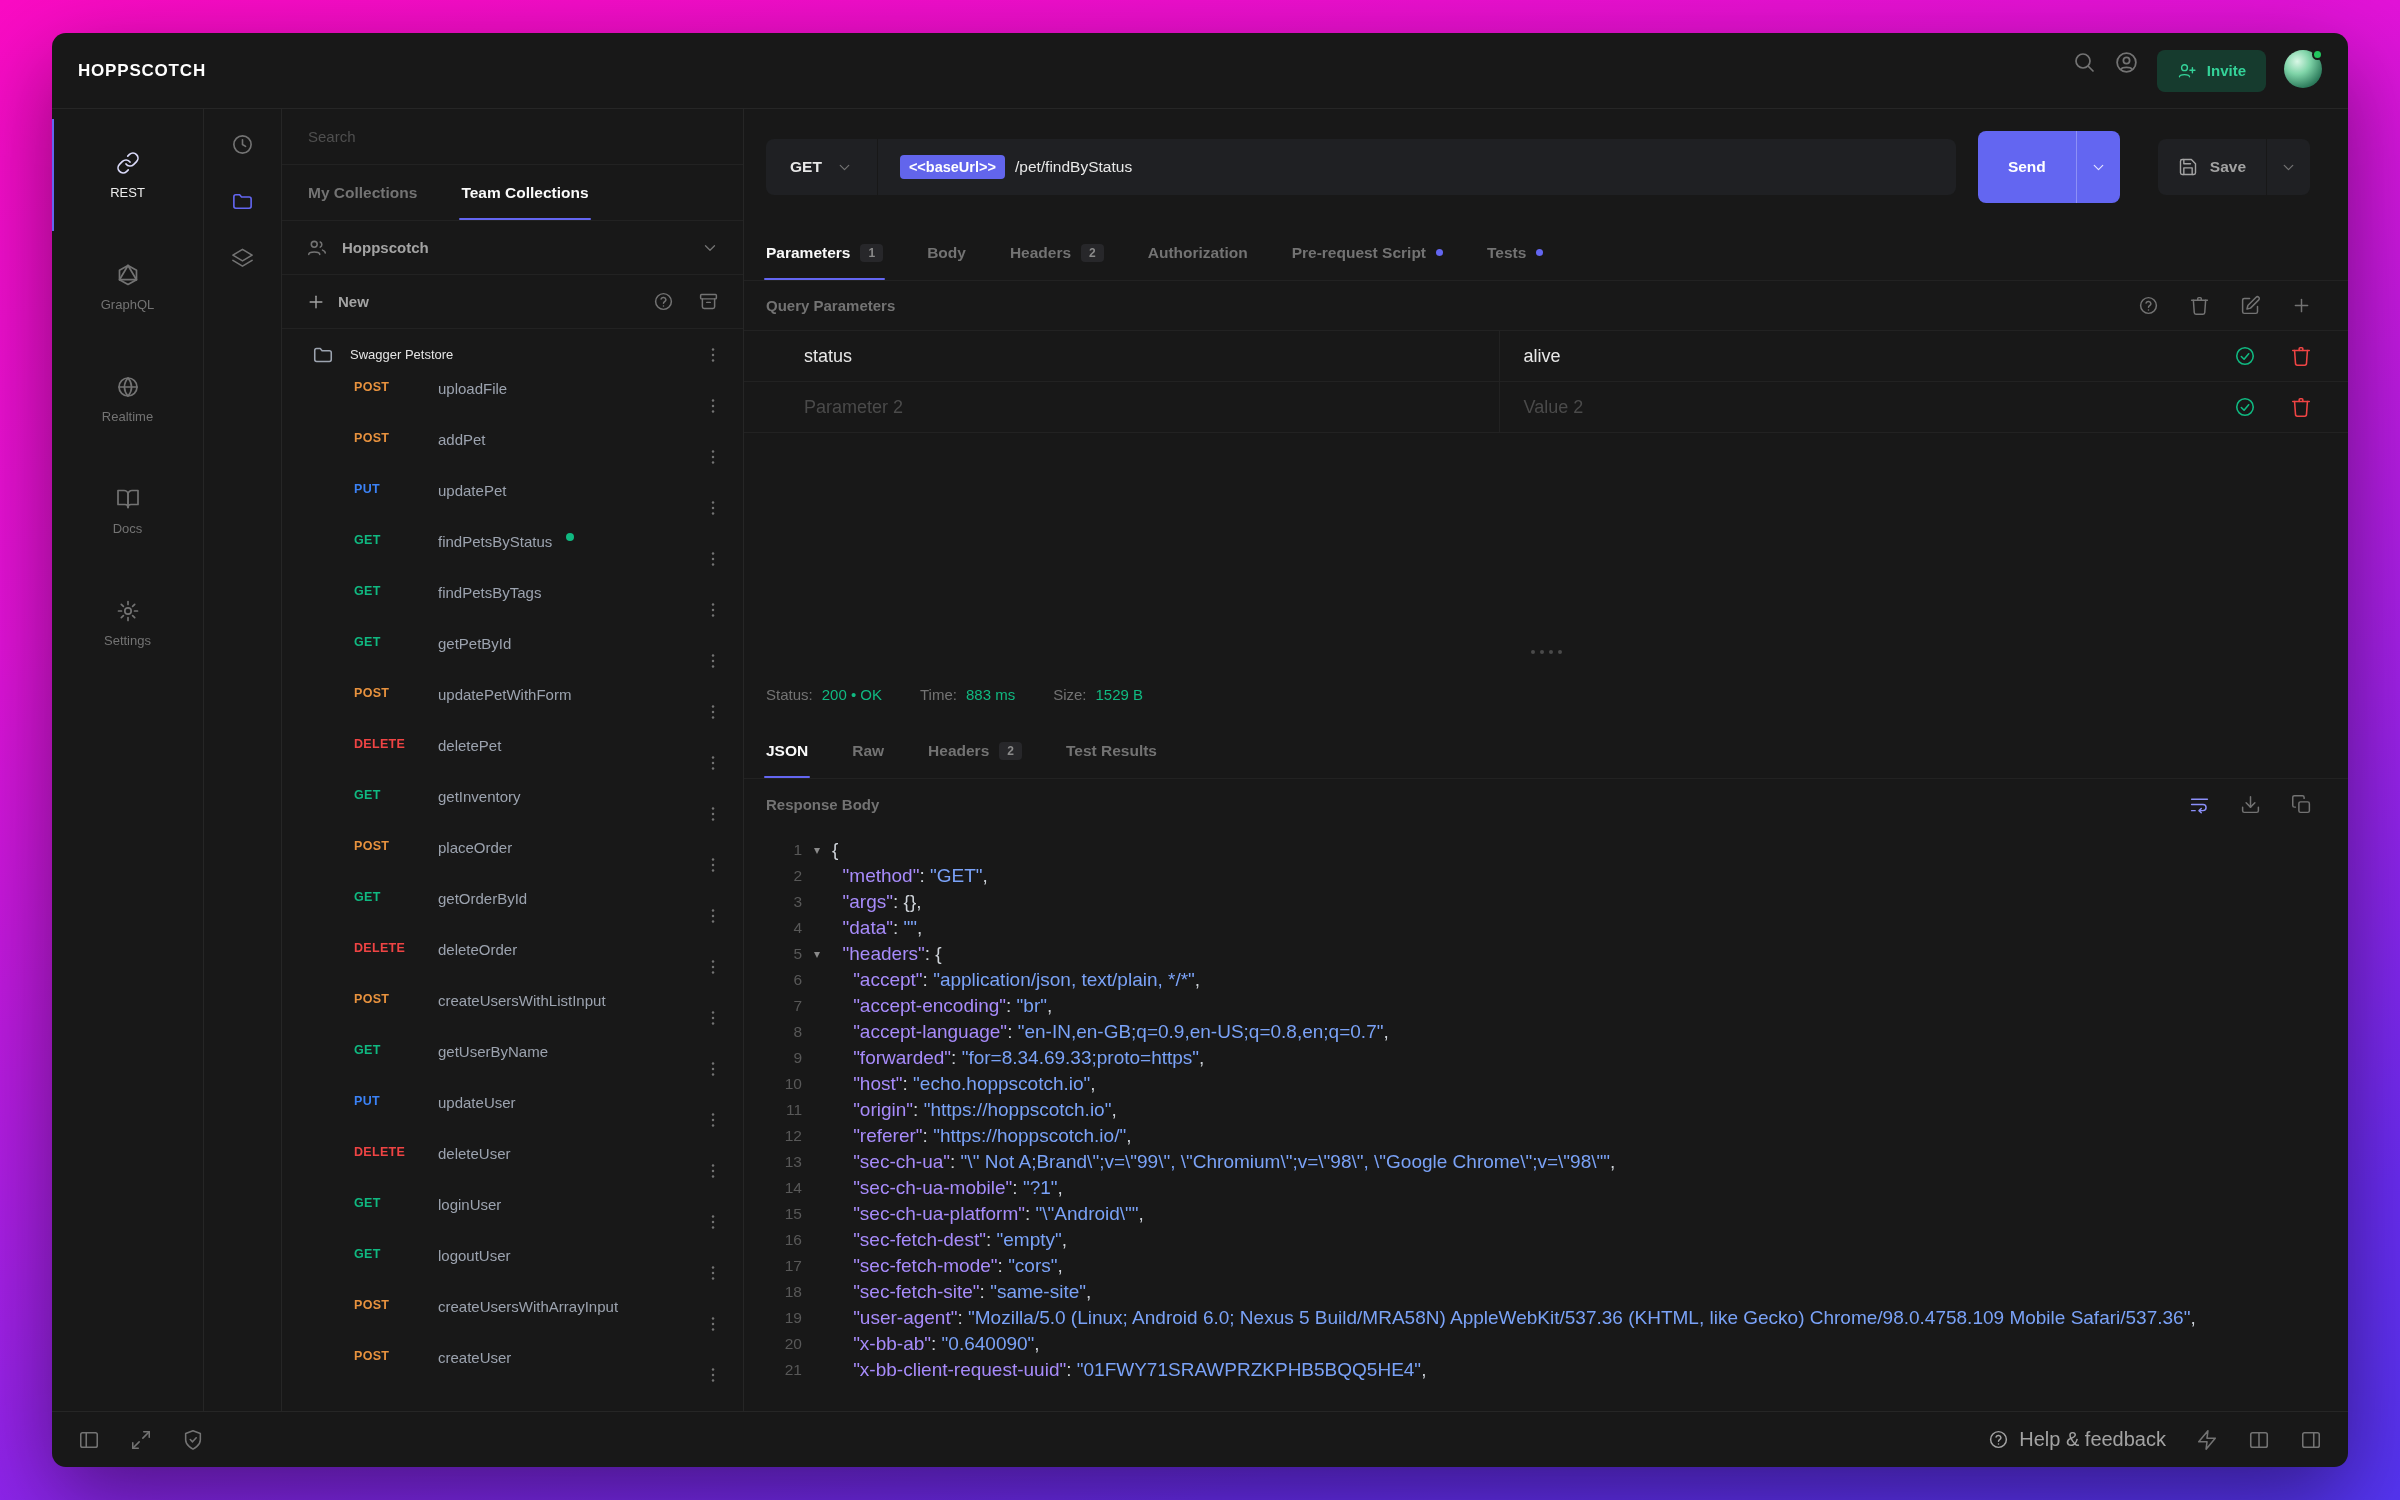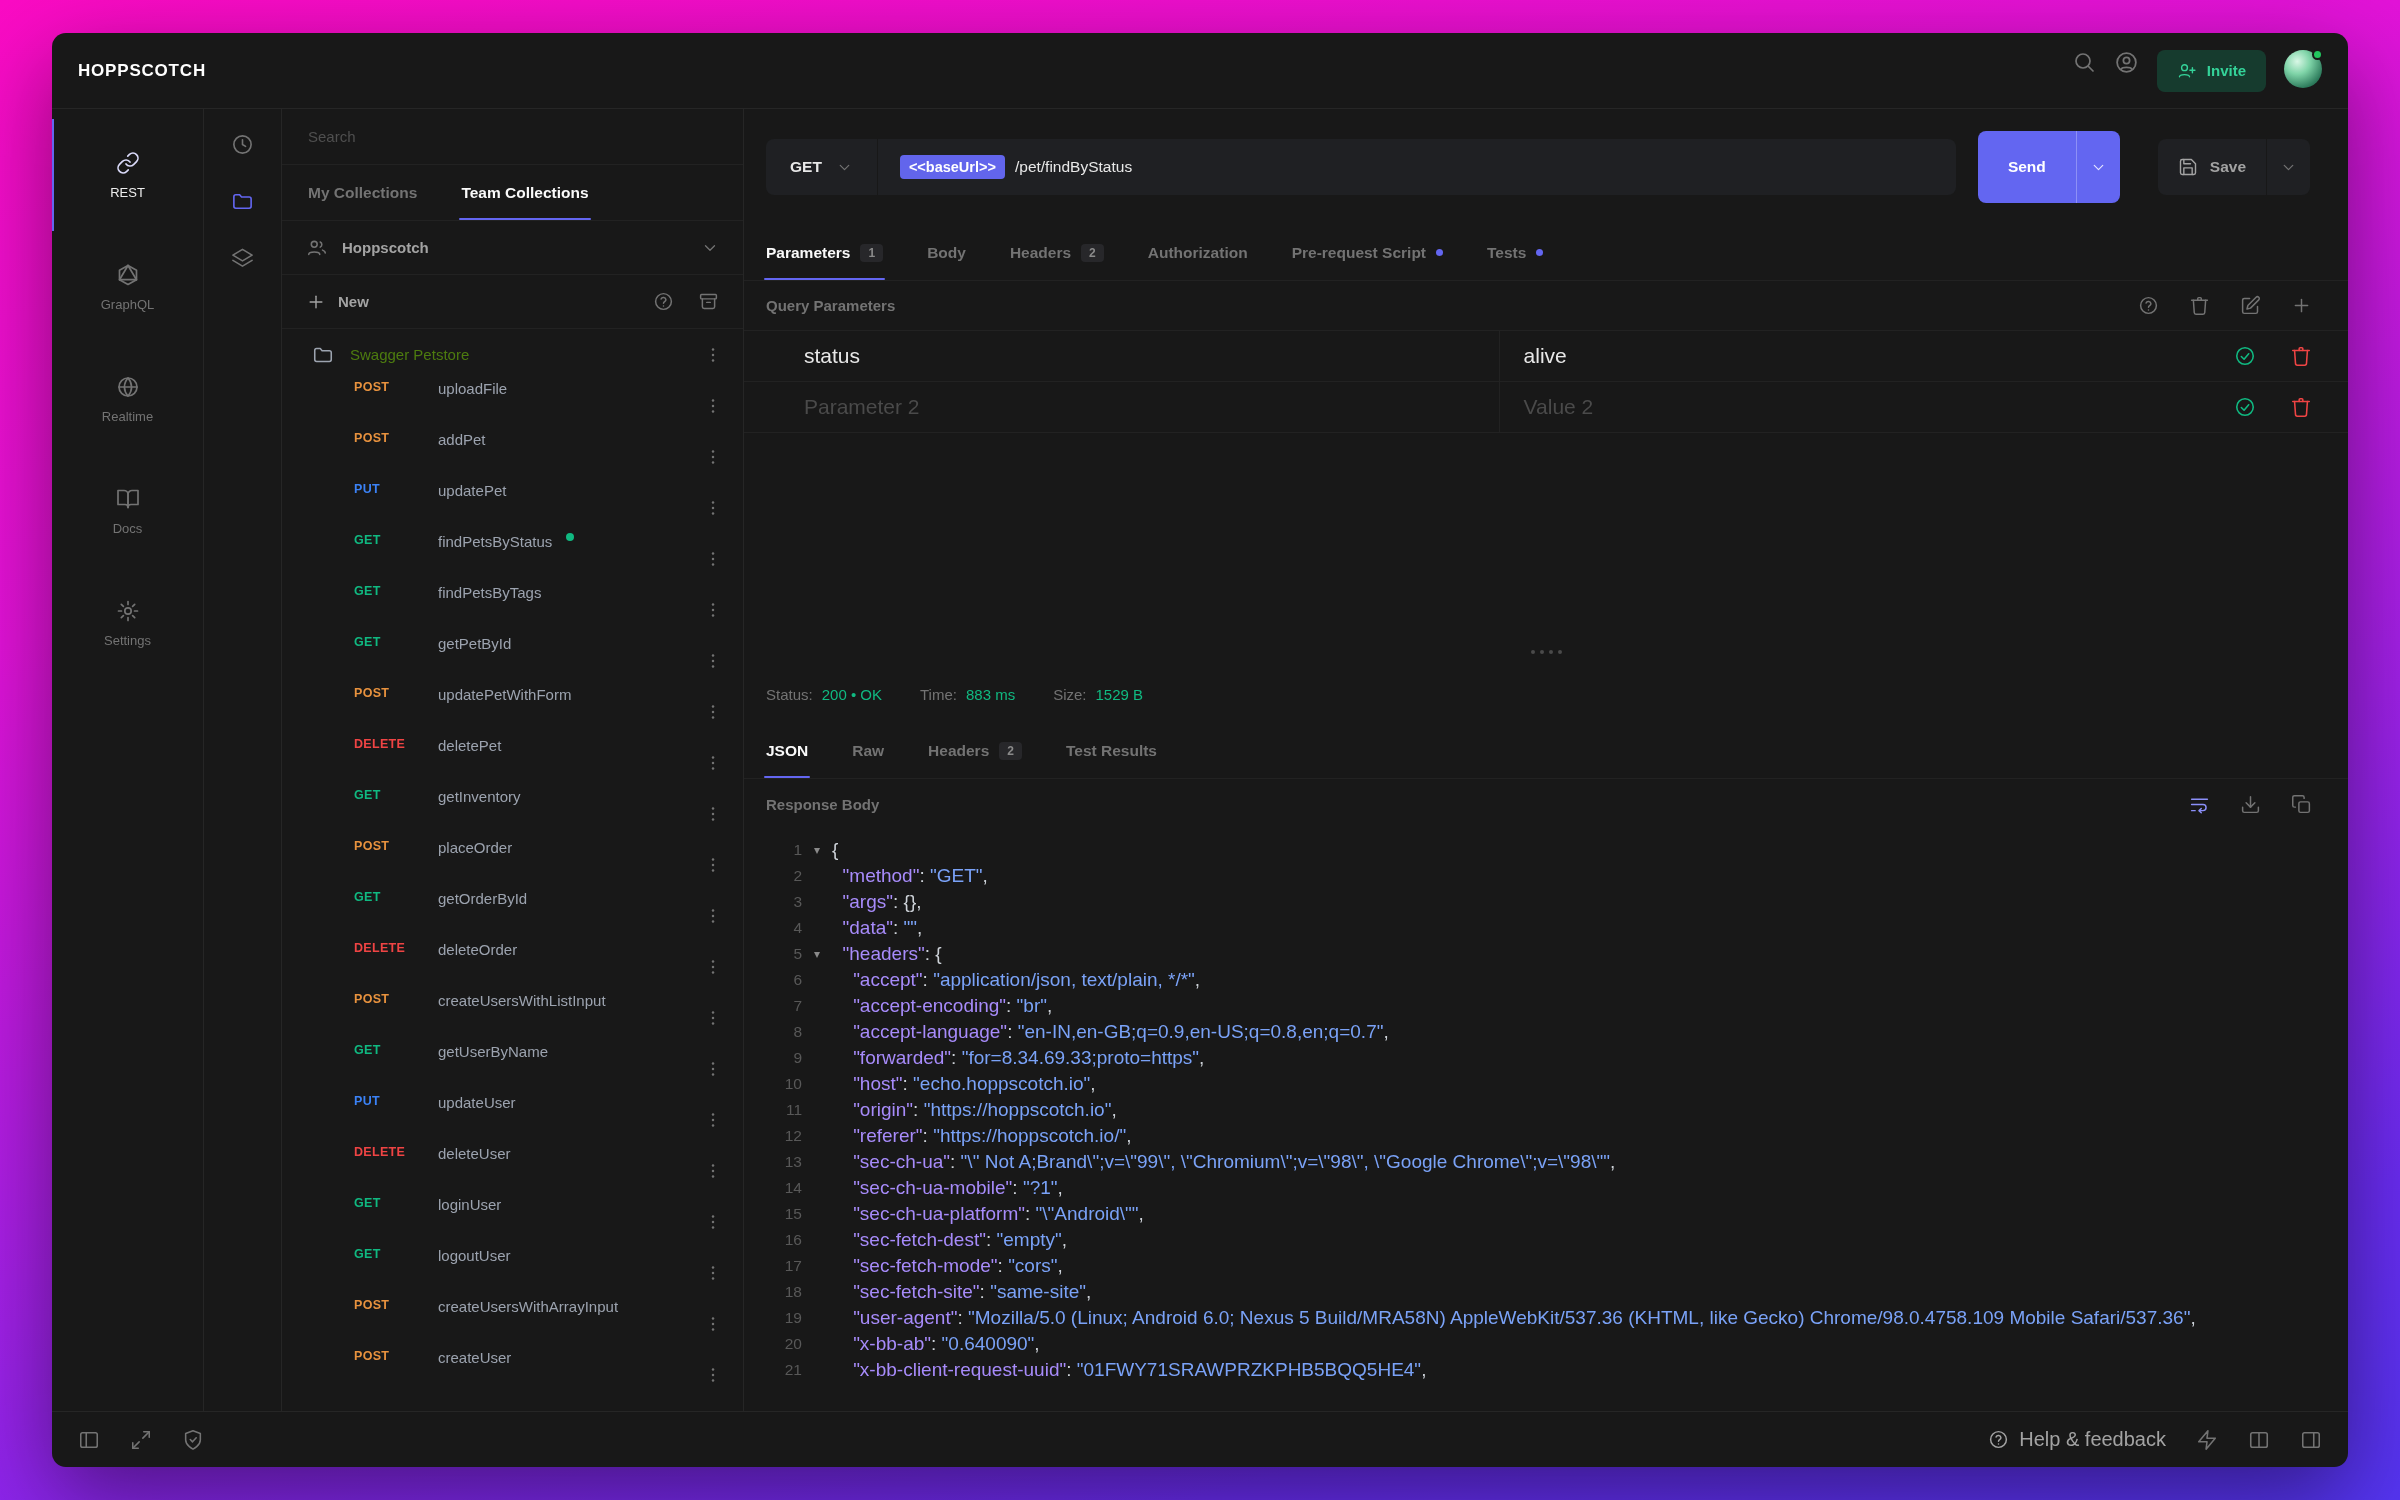--- a/index.html
+++ b/index.html
@@ -52,21 +52,21 @@
   .tab.v-true::after{content:'';position:absolute;left:20px;right:20px;bottom:0;height:2px;background:var(--accent);border-radius:2px}
   .tab-badge{background:#27272a;color:#8a8a8a;font-size:12px;font-weight:600;border-radius:4px;padding:2px 8px}
   .tab-dot{width:7px;height:7px;border-radius:50%;background:var(--accent)}
   .coll-team{height:54px;flex:0 0 54px;display:flex;align-items:center;gap:14px;padding:0 24px;border-bottom:1px solid var(--border2);cursor:pointer}
   .coll-team .name{color:var(--txt2);font-size:15px;font-weight:600}
   .coll-new{height:54px;flex:0 0 54px;display:flex;align-items:center;gap:12px;padding:0 24px;border-bottom:1px solid var(--border2)}
   .coll-new .newlbl{color:var(--txt2);font-size:15px;font-weight:600;cursor:pointer}
   .coll-new .right{margin-left:auto;display:flex;gap:24px}
   .tree{flex:1;min-height:0;overflow:hidden}
   .folder-row{height:51px;display:flex;align-items:center;gap:16px;padding:0 20px 0 30px;cursor:pointer}
-  .folder-row .fname{color:#4d7c0f;font-size:15px}
+  .folder-row .fname{color:#e5e5e5;font-size:13px}
   .req-row{height:51px;display:flex;padding:0 20px 0 72px;cursor:pointer}
   .req-method{width:84px;font-size:12.5px;font-weight:700;letter-spacing:.3px}
   .req-method.v-get{color:var(--m-get)}
   .req-method.v-post{color:var(--m-post)}
   .req-method.v-put{color:var(--m-put)}
   .req-method.v-delete{color:var(--m-delete)}
   .req-name{color:#9ca3af;font-size:15px}
   .req-dot{width:8px;height:8px;border-radius:50%;background:var(--green);margin-left:14px}
   .req-row .kebab,.folder-row .kebab{margin-left:auto}
 
@@ -84,21 +84,21 @@
   .send-main{display:flex;align-items:center;padding:0 30px;color:#fff;font-size:15.5px;font-weight:700;border:none;background:transparent;cursor:pointer}
   .send-caret{display:flex;align-items:center;padding:0 13px;border-left:1px solid rgba(255,255,255,.28);color:#e3e4ff}
   .save-btn{display:flex;height:56px;margin-left:38px;border-radius:8px;overflow:hidden;background:var(--bg2);cursor:pointer}
   .save-main{display:flex;align-items:center;gap:12px;padding:0 20px;color:var(--txt2);font-size:15.5px;font-weight:600;border:none;background:transparent;cursor:pointer}
   .save-caret{display:flex;align-items:center;padding:0 13px;border-left:1px solid #181818;color:var(--muted)}
   .tabs-row{height:56px;flex:0 0 56px;display:flex;align-items:stretch;border-bottom:1px solid var(--border2);overflow:hidden}
   .sec-head{height:50px;flex:0 0 50px;display:flex;align-items:center;padding:0 36px 0 22px;border-bottom:1px solid var(--border2)}
   .sec-title{color:var(--muted);font-size:15px;font-weight:600}
   .sec-icons{margin-left:auto;display:flex;gap:30px;align-items:center;color:#8a8a8a}
   .param-row{height:51px;flex:0 0 51px;display:flex;align-items:stretch;border-bottom:1px solid var(--border2)}
-  .p-cell{display:flex;align-items:center;font-size:21px;color:#4a4a4a;cursor:text}
+  .p-cell{display:flex;align-items:center;font-size:18px;color:#4a4a4a;cursor:text}
   .p-cell.v-true{color:var(--txt)}
   .p-key{flex:1.03;padding-left:60px;border-right:1px solid var(--border2)}
   .p-val{flex:1;padding-left:24px}
   .p-actions{width:150px;display:flex;align-items:center;justify-content:flex-end;gap:34px;padding-right:36px}
   .p-actions .on{color:var(--green)}
   .p-actions .del{color:var(--red)}
   .pane-gap{flex:1}
   .drag-handle{height:26px;flex:0 0 26px;display:flex;align-items:center;justify-content:center;gap:5px;cursor:row-resize}
   .drag-handle i{width:4px;height:4px;border-radius:50%;background:#4a4a4a}
 

